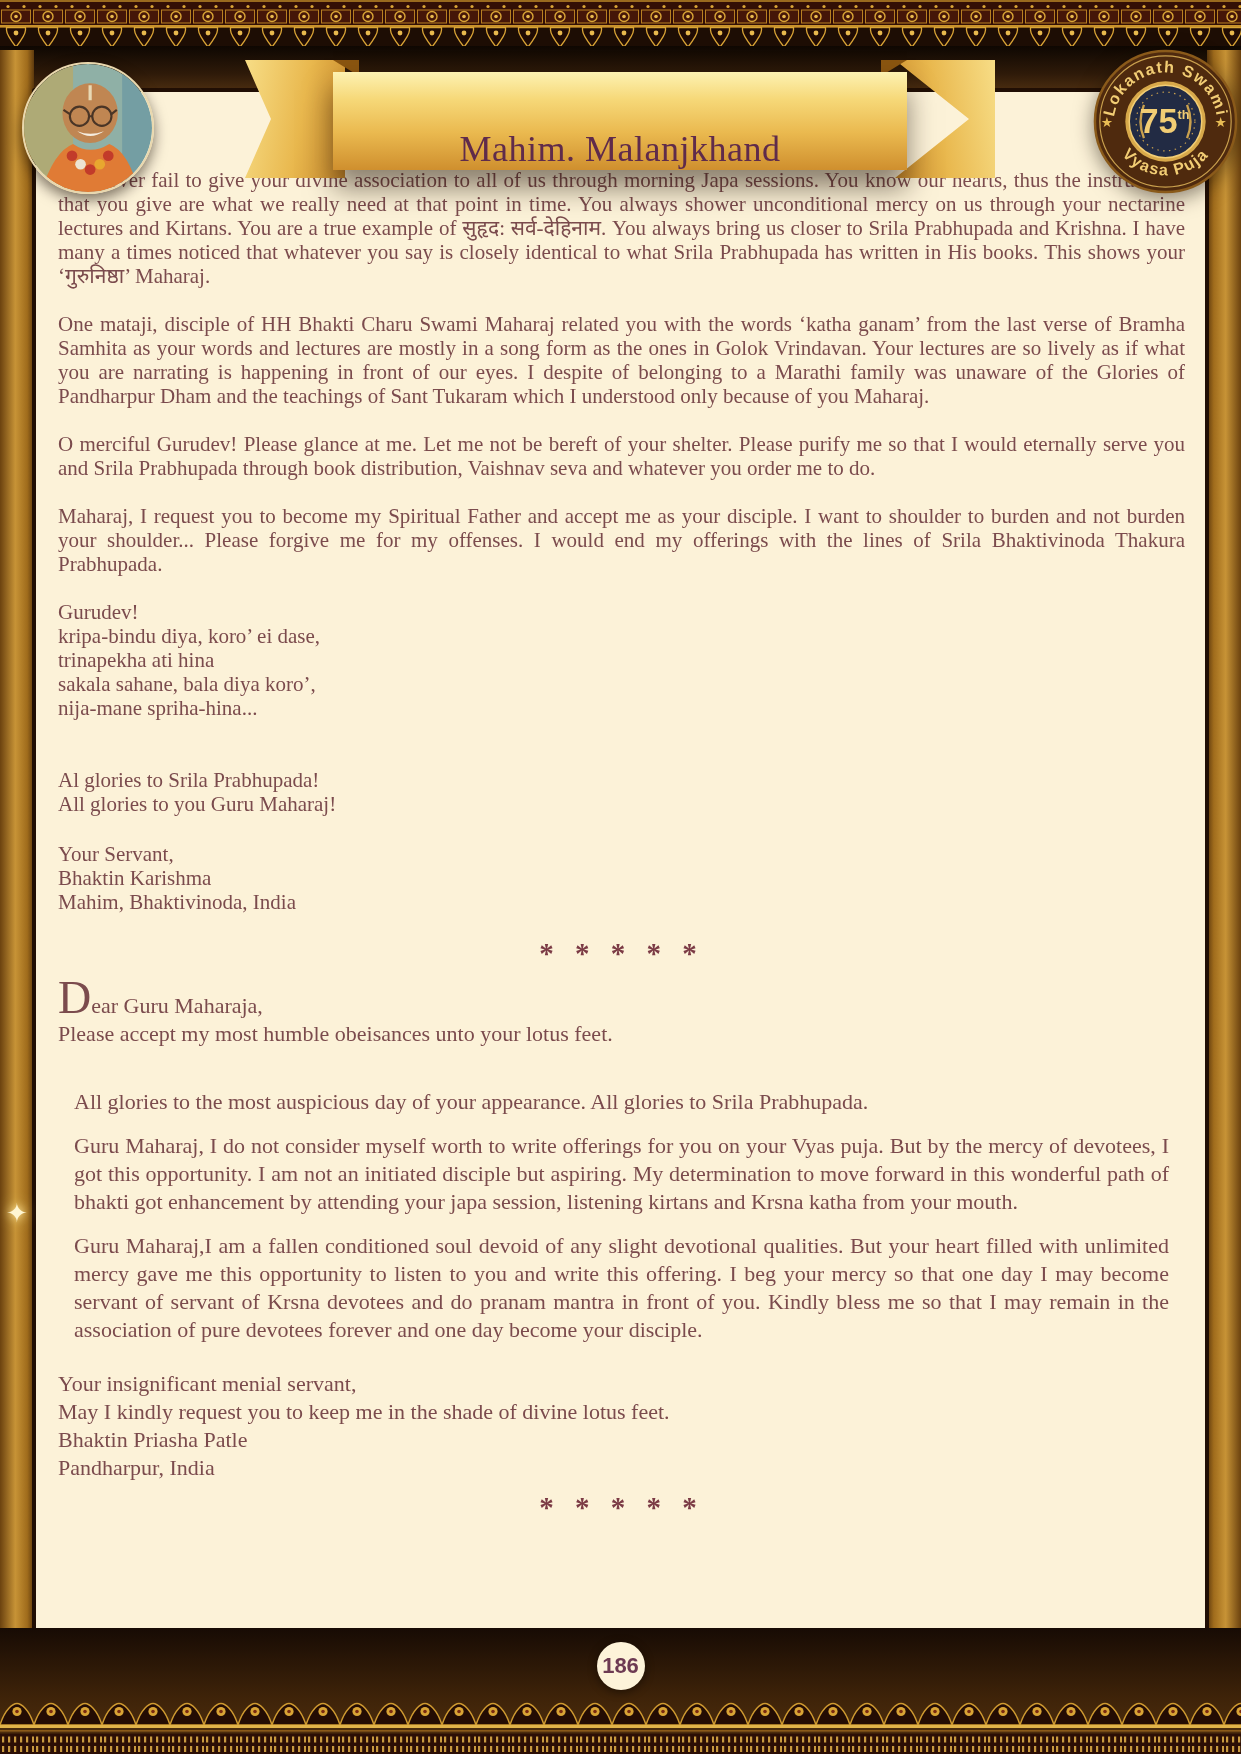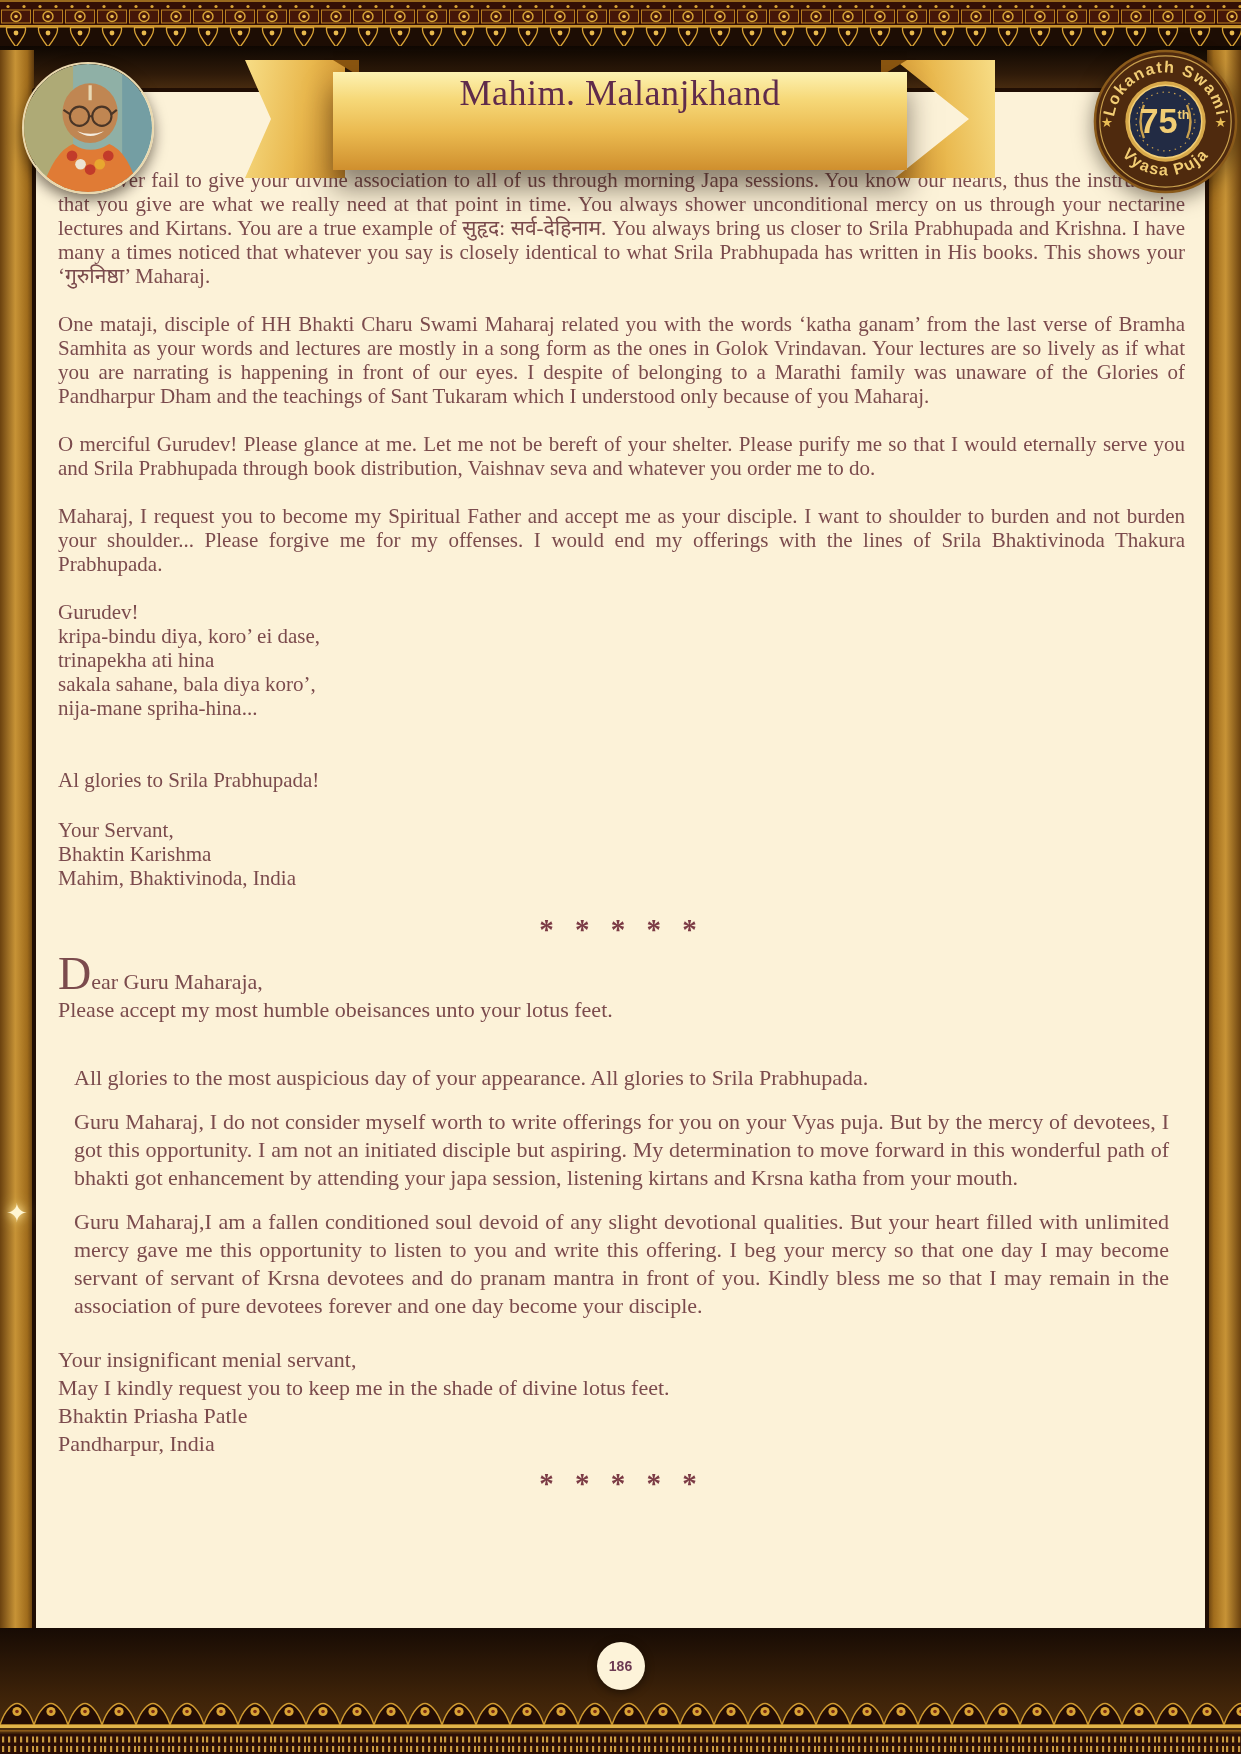--- a/index.html
+++ b/index.html
@@ -31,21 +31,21 @@
 
   
   .ribbon{position:absolute;left:245px;top:58px;width:750px;height:132px;z-index:5;}
   .tail{position:absolute;top:2px;width:100px;height:118px;
         background:linear-gradient(100deg,#f7dd86 0%,#e9b84e 55%,#c9892a 100%);}
   .tail.left{left:0;clip-path:polygon(0 0,100% 0,100% 100%,0 100%,26% 50%);}
   .tail.right{right:0;background:linear-gradient(260deg,#f7dd86 0%,#e9b84e 55%,#c9892a 100%);
         clip-path:polygon(0 0,100% 0,100% 100%,0 100%,74% 50%);}
   .bar{position:absolute;left:88px;right:88px;top:14px;height:98px;
        background:linear-gradient(180deg,#fdf2b2 0%,#f6d878 28%,#eab94f 62%,#cf8f2e 100%);
-       box-shadow:0 18px 26px rgba(30,15,5,.5);display:flex;align-items:flex-start;justify-content:center;}
+       box-shadow:0 18px 26px rgba(30,15,5,.5);display:flex;align-items:flex-end;justify-content:center;}
   .fold{position:absolute;width:26px;height:16px;background:#8a5510;top:2px;}
   .fold.fl{left:88px;clip-path:polygon(0 0,100% 0,100% 100%);}
   .fold.fr{right:88px;clip-path:polygon(0 0,100% 0,0 100%);}
   .page-title{font-size:36px;letter-spacing:.5px;color:#5f2b4b;}
 
   
   .badge{position:absolute;left:1092px;top:48px;width:147px;height:147px;z-index:6;
          filter:drop-shadow(0 5px 10px rgba(20,10,2,.5));}
 
   
@@ -69,21 +69,21 @@
   .l2 .closing{margin-top:26px;}
   .l2 .closing div{line-height:28px;}
 
   
   .footer-band{position:absolute;left:0;bottom:0;width:1241px;height:126px;
                background:linear-gradient(180deg,#170b04 0%,#3e2309 55%,#54320f 100%);}
   .page-num{position:absolute;left:50%;bottom:64px;transform:translateX(-50%);
             width:48px;height:48px;border-radius:50%;background:#fdf3d9;
             display:flex;align-items:center;justify-content:center;
             font-family:"Liberation Sans","DejaVu Sans",sans-serif;font-weight:bold;
-            font-size:14px;color:#6d3a52;box-shadow:0 2px 8px rgba(15,8,2,.6);}
+            font-size:22px;color:#6d3a52;box-shadow:0 2px 8px rgba(15,8,2,.6);}
   .sparkle{position:absolute;left:6px;top:1198px;font-size:26px;color:#fff6d2;z-index:7;
            text-shadow:0 0 8px #ffe9a0,0 0 16px #ffdf80;font-family:"DejaVu Sans",sans-serif;}
 </style>
 </head>
 <body>
 
 <div class="page">
 
   <div class="top-border">
     <svg width="1241" height="50">
@@ -184,20 +184,21 @@
       <p>Maharaj, I request you to become my Spiritual Father and accept me as your disciple. I want to shoulder to burden and not burden your shoulder... Please forgive me for my offenses. I would end my offerings with the lines of Srila Bhaktivinoda Thakura Prabhupada.</p>
       <div class="verse">
         <div>Gurudev!</div>
         <div>kripa-bindu diya, koro’ ei dase,</div>
         <div>trinapekha ati hina</div>
         <div>sakala sahane, bala diya koro’,</div>
         <div>nija-mane spriha-hina...</div>
       </div>
       <div class="glories">
         <div>Al glories to Srila Prabhupada!</div>
+        <div>All glories to you Guru Maharaj!</div>
       </div>
       <div class="signoff">
         <div>Your Servant,</div>
         <div>Bhaktin Karishma</div>
         <div>Mahim, Bhaktivinoda, India</div>
       </div>
     </div>
 
     <div class="stars">* * * * *</div>
 

